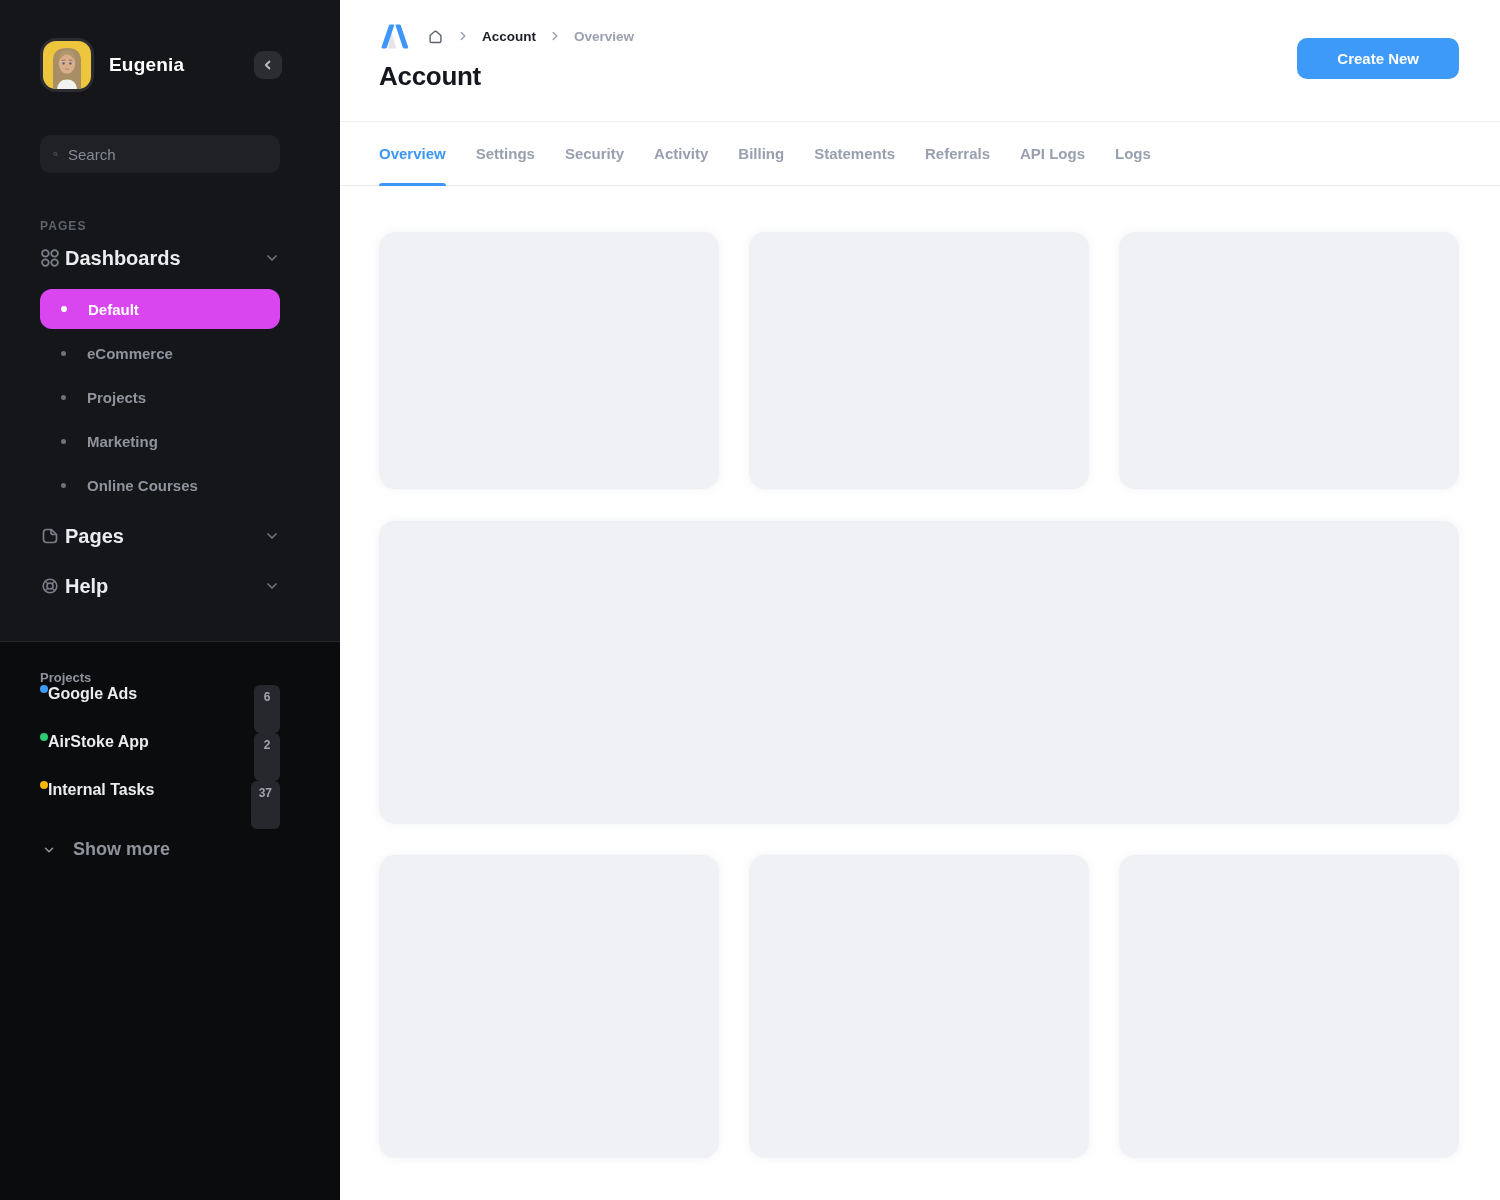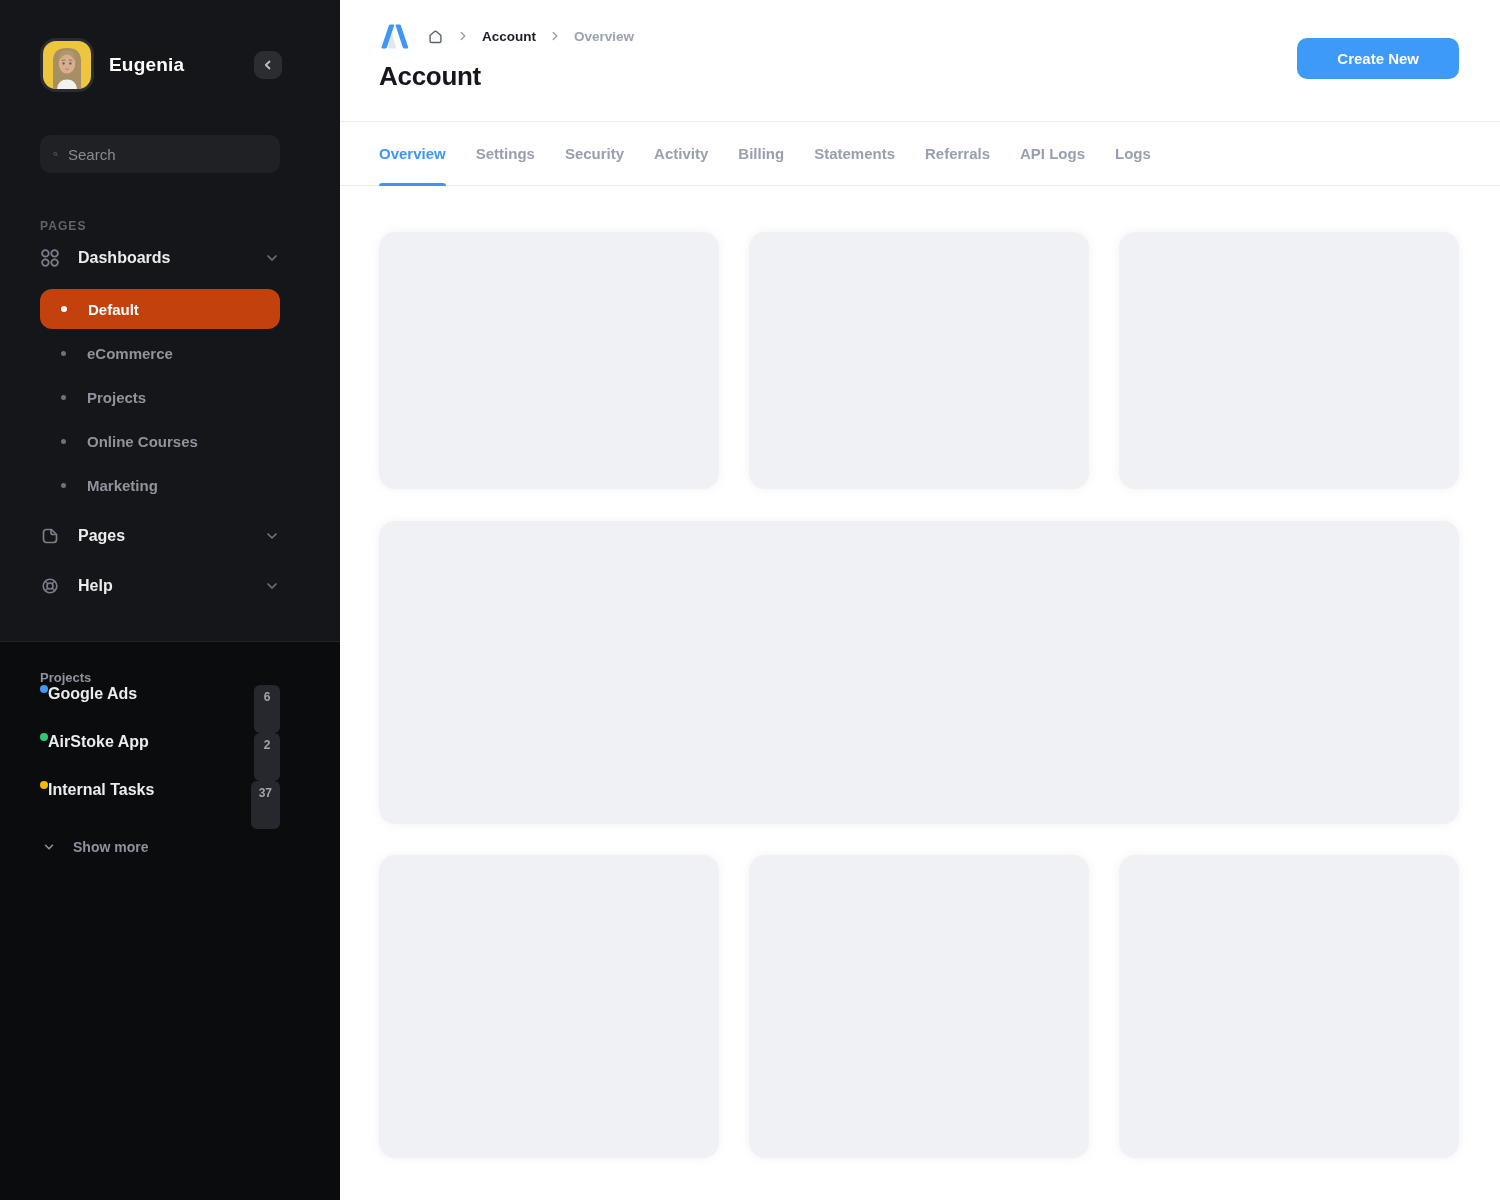--- a/index.html
+++ b/index.html
@@ -25,44 +25,44 @@
                   background: #2B2D31; border: none; display: flex; align-items: center; justify-content: center; cursor: pointer; }
 
   .search-box { margin-top: 43px; height: 38px; background: #1F2125; border-radius: 10px;
                 display: flex; align-items: center; gap: 10px; padding: 0 13px; }
   .search-box input { flex: 1; background: transparent; border: none; outline: none;
                       color: #C9CCD2; font-size: 15px; font-family: inherit; }
   .search-box input::placeholder { color: #878B93; }
 
   .section-label { margin-top: 46px; color: #5F636B; font-size: 12px; font-weight: 700; letter-spacing: .09em; }
 
-  .nav-item { height: 50px; display: flex; align-items: center; gap: 18px;
-              color: #EBECEE; font-size: 16px; font-weight: 700; cursor: pointer; }
+  .nav-item { height: 50px; display: flex; align-items: center; gap: 5px;
+              color: #EBECEE; font-size: 20px; font-weight: 700; cursor: pointer; }
   .nav-item:first-of-type { margin-top: 14px; }
   .nav-item .chev { margin-left: auto; display: flex; }
 
   .sub-list { margin: 6px 0 4px; }
   .sub-item { height: 44px; display: flex; align-items: center; gap: 21px; padding-left: 21px;
               color: #8F939C; font-size: 15px; font-weight: 700; border-radius: 12px; cursor: pointer; }
   .sub-item .dot { width: 5px; height: 5px; border-radius: 50%; background: #6E727B; flex: none; }
-  .sub-item.active { background: #c2410c; color: #ffffff; height: 40px; margin: 2px 0; }
+  .sub-item.active { background: #d946ef; color: #ffffff; height: 40px; margin: 2px 0; }
   .sub-item.active .dot { background: #ffffff; width: 6px; height: 6px; }
 
   .projects-label { color: #8F939C; font-size: 13px; font-weight: 700; }
   .project-row { height: 48px; display: flex; 
                  color: #EBECEE; font-size: 16px; font-weight: 700; cursor: pointer; }
   .project-row:first-of-type { margin-top: 6px; }
   .pdot { width: 8px; height: 8px; border-radius: 50%; flex: none; }
   .pdot.blue { background: #3D9AF8; }
   .pdot.green { background: #2EC973; }
   .pdot.yellow { background: #F2B705; }
   .badge { margin-left: auto; background: #26282D; color: #A2A6AD; font-size: 12px; font-weight: 700;
            border-radius: 6px; padding: 5px 8px; min-width: 26px; text-align: center; }
   .show-more { display: flex; align-items: center; gap: 17px; color: #8F939C;
-               font-size: 14px; font-weight: 700; margin-top: 10px; cursor: pointer; padding-left: 2px; }
+               font-size: 18px; font-weight: 700; margin-top: 10px; cursor: pointer; padding-left: 2px; }
 
   
   .main { flex: 1; display: flex; flex-direction: column; background: #ffffff; }
   .main-header { position: relative; padding: 22px 41px 29px 39px; border-bottom: 1px solid #ECEDF0; }
   .crumb-row { display: flex; align-items: center; gap: 13px; }
   .crumb-row .logo { display: flex; margin-right: 4px; }
   .crumb-sep { display: flex; }
   .crumb-strong { color: #1A1E28; font-size: 13.5px; font-weight: 700; }
   .crumb-muted { color: #9AA1AF; font-size: 13.5px; font-weight: 600; }
   .page-title { margin-top: 11px; color: #14171E; font-size: 26px; font-weight: 800; letter-spacing: -.3px; }
@@ -147,25 +147,25 @@
       <div class="sub-item">
         <span class="dot"></span>
         <span>eCommerce</span>
       </div>
       <div class="sub-item">
         <span class="dot"></span>
         <span>Projects</span>
       </div>
       <div class="sub-item">
         <span class="dot"></span>
+        <span>Marketing</span>
+      </div>
+      <div class="sub-item">
+        <span class="dot"></span>
         <span>Online Courses</span>
-      </div>
-      <div class="sub-item">
-        <span class="dot"></span>
-        <span>Marketing</span>
       </div>
     </div>
 
     <div class="nav-item">
       <svg width="20" height="20" viewBox="0 0 20 20">
         <path d="M3.5 6.5 A3 3 0 0 1 6.5 3.5 h5 l5 5 v5 a3 3 0 0 1 -3 3 h-7 a3 3 0 0 1 -3 -3 Z" stroke="#7A7E88" stroke-width="1.7" fill="none" stroke-linejoin="round"></path>
         <path d="M11 3.8 v2.7 a2 2 0 0 0 2 2 h2.7" stroke="#7A7E88" stroke-width="1.7" fill="none" stroke-linejoin="round"></path>
       </svg>
       <span>Pages</span>
       <span class="chev">

